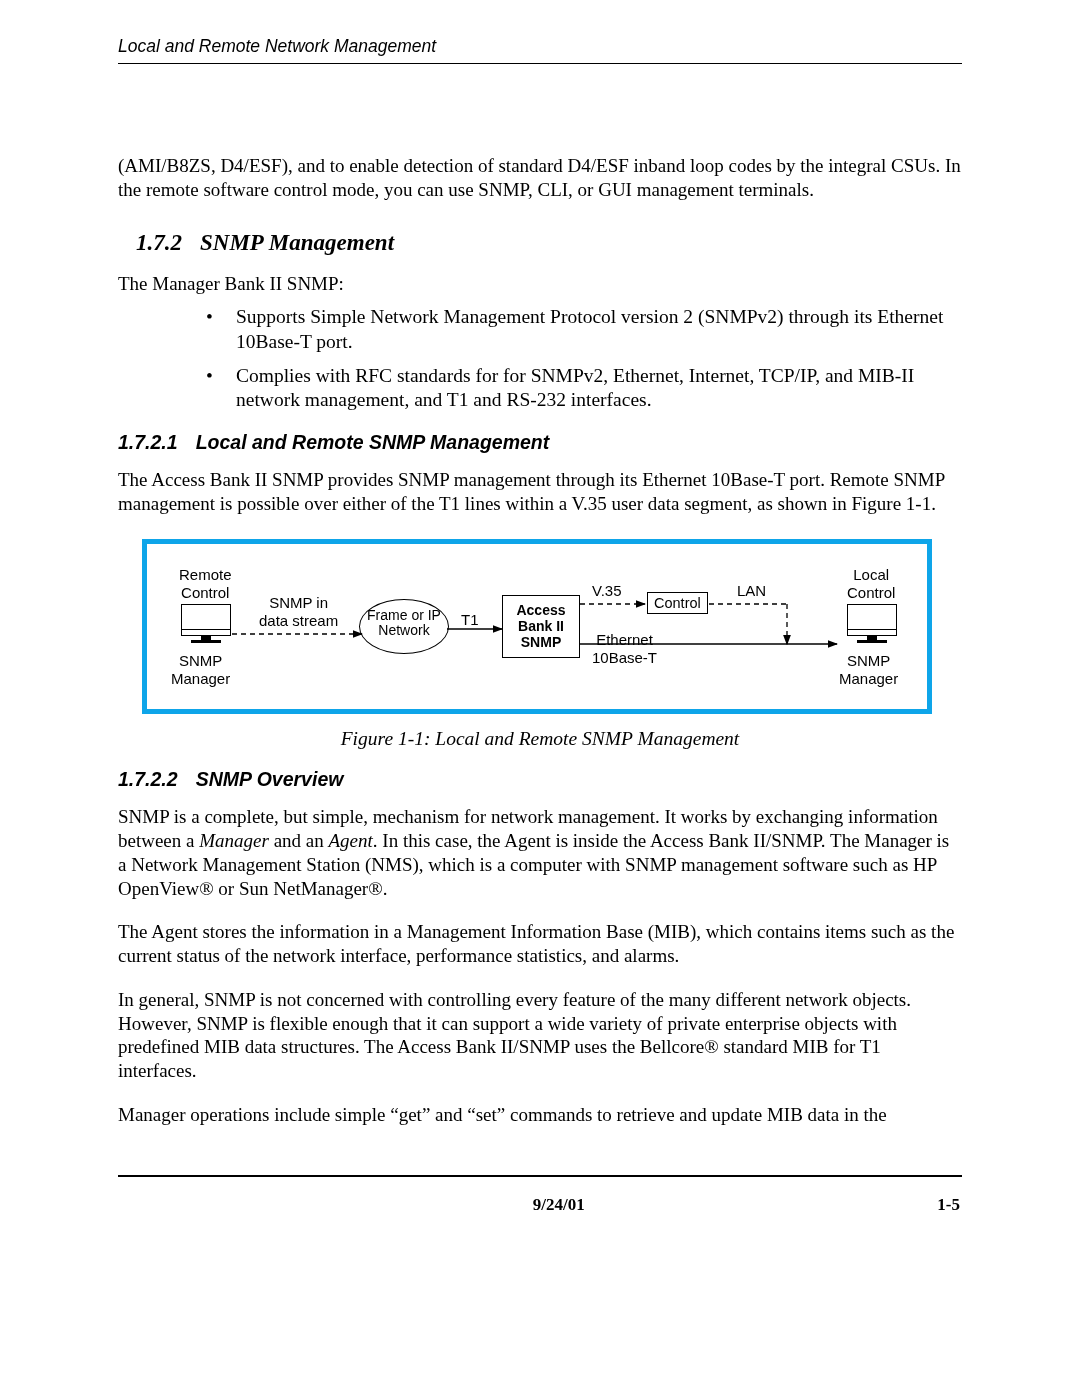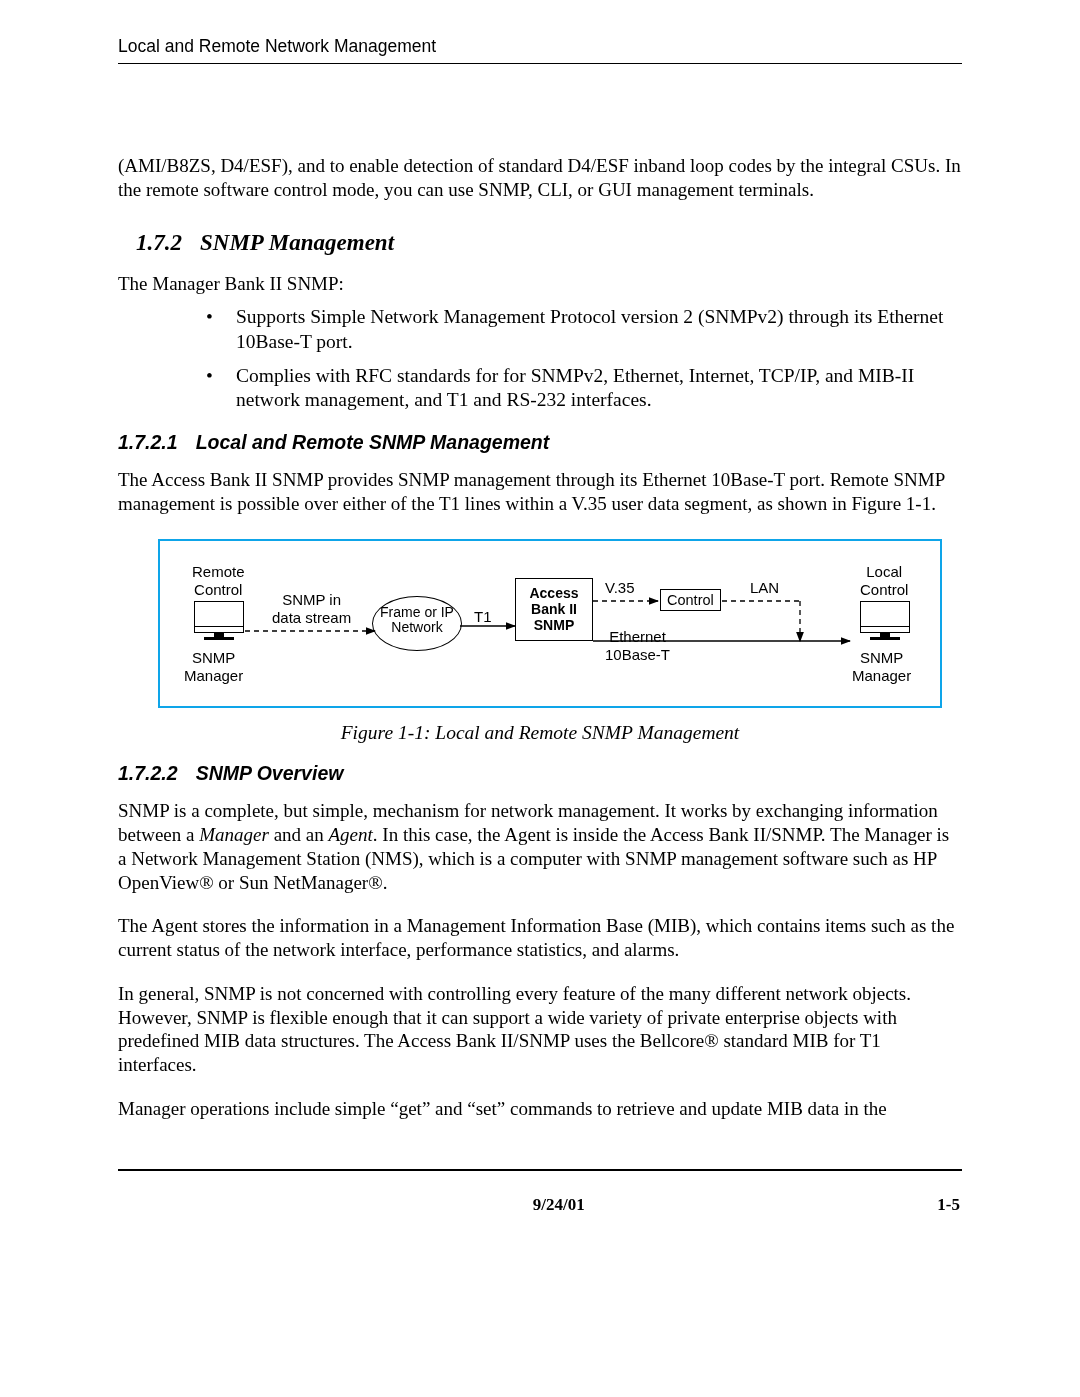--- a/index.html
+++ b/index.html
@@ -8,20 +8,21 @@
     background: #fff;
     font-family: "Times New Roman", Times, serif;
     color: #000;
     width: 1080px;
   }
   .page {
     padding: 36px 118px 0 118px;
     box-sizing: border-box;
   }
   .running-head {
+    font-style: italic;
     font-size: 17.5px;
     font-family: Arial, Helvetica, sans-serif;
     margin-bottom: 6px;
   }
   .hr-top {
     border: none;
     border-top: 1px solid #000;
     margin: 0 0 90px 0;
   }
   .body-text {
@@ -70,22 +71,22 @@
     left: 0;
     top: 0;
   }
   .figure-caption {
     font-style: italic;
     font-size: 19.5px;
     text-align: center;
     margin: 14px 0 18px 0;
   }
   .figure-box {
-    border: 2px solid #0ea5e9;
-    margin: 24px 0 0 40px;
+    border: 5px solid #0ea5e9;
+    margin: 24px 0 0 24px;
     width: 780px;
     height: 165px;
     position: relative;
     font-family: Arial, Helvetica, sans-serif;
   }
   .fig-label {
     position: absolute;
     font-size: 15px;
     line-height: 1.15;
     text-align: center;
@@ -159,21 +160,21 @@
   }
   .footer-rule {
     border: none;
     border-top: 2px solid #000;
     margin: 48px 0 0 0;
   }
   .footer {
     display: flex;
     justify-content: space-between;
     font-size: 17px;
-    padding: 24px 2px 30px 2px;
+    padding: 18px 2px 30px 2px;
   }
   .footer .date {
     font-weight: bold;
     flex: 1;
     text-align: center;
   }
   .footer .pnum {
     font-weight: bold;
   }
   em.t { font-style: italic; }
@@ -238,21 +239,21 @@
 
     <div class="fig-label" style="left:112px; top:50px;">SNMP in
 data stream</div>
 
     <div class="cloud" style="left:212px; top:55px;">Frame
 or IP
 Network</div>
 
     <div class="fig-label" style="left:314px; top:67px;">T1</div>
 
-    <div class="device-box" style="left:355px; top:37px; width:78px; padding:6px 2px;">Access
+    <div class="device-box" style="left:355px; top:51px; width:78px; padding:6px 2px;">Access
 Bank II
 SNMP</div>
 
     <div class="fig-label" style="left:445px; top:38px;">V.35</div>
     <div class="router-box" style="left:500px; top:48px;">Control</div>
     <div class="fig-label" style="left:590px; top:38px;">LAN</div>
 
     <div class="fig-label" style="left:445px; top:87px;">Ethernet
 10Base-T</div>
 

